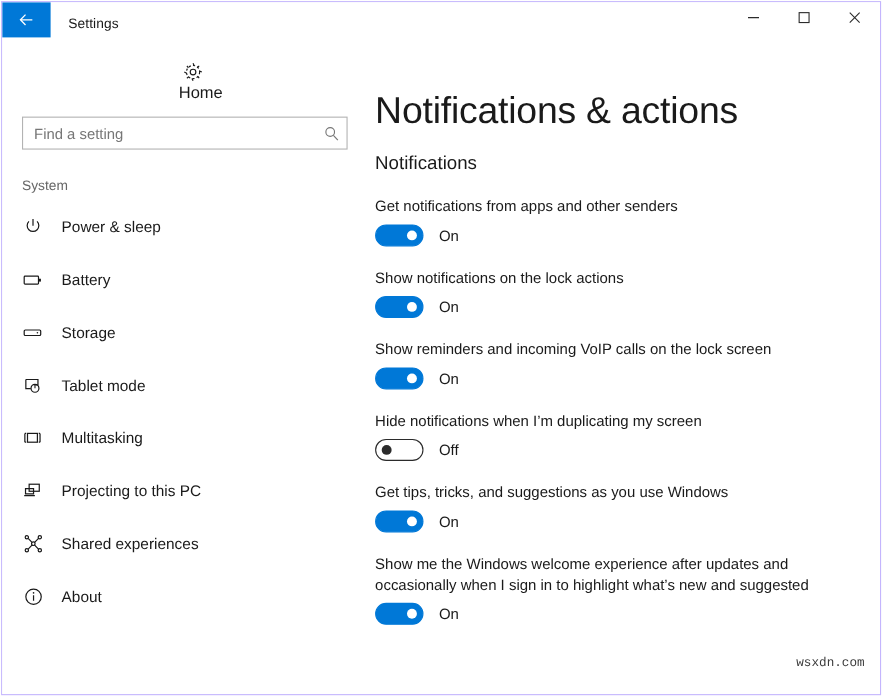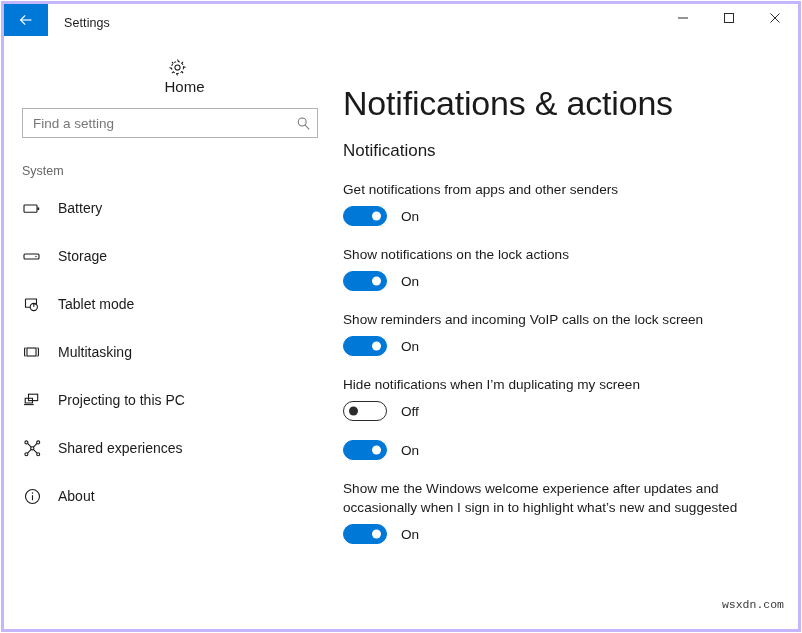--- a/index.html
+++ b/index.html
@@ -12,21 +12,21 @@
     height: 633px;
     font-family: "Liberation Sans", sans-serif;
     -webkit-font-smoothing: antialiased;
     overflow: hidden;
   }
   .window {
     position: relative;
     width: 800px;
     height: 631px;
     margin: 1px;
-    border: 3px solid #c4b5fd;
+    border: 1px solid #c4b5fd;
     box-sizing: border-box;
     background: #ffffff;
     overflow: hidden;
   }
 
   
   .titlebar {
     position: relative;
     height: 38px;
     display: flex;
@@ -307,20 +307,29 @@
             <circle cx="6.6" cy="6.4" r="4.2" fill="none" stroke="#767676" stroke-width="1.1"></circle>
             <path d="M9.7 9.6 L14 14.2" stroke="#767676" stroke-width="1.1"></path>
           </svg>
         </span>
       </div>
 
       <div class="section-label">System</div>
 
       <div class="nav-list">
 
+        <div class="nav-item">
+          <span class="nav-icon">
+            <svg width="18" height="18" viewBox="0 0 18 18">
+              <path d="M9 2.2 L9 8.2" fill="none" stroke="#1a1a1a" stroke-width="1.1"></path>
+              <path d="M5.3 4.3 A5.3 5.3 0 1 0 12.7 4.3" fill="none" stroke="#1a1a1a" stroke-width="1.1"></path>
+            </svg>
+          </span>
+          <span class="nav-label">Power &amp; sleep</span>
+        </div>
 
         <div class="nav-item">
           <span class="nav-icon">
             <svg width="20" height="18" viewBox="0 0 20 18">
               <rect x="2" y="6" width="13" height="7.2" rx="0.8" fill="none" stroke="#1a1a1a" stroke-width="1.1"></rect>
               <rect x="15.4" y="8.4" width="1.8" height="2.6" fill="#1a1a1a"></rect>
             </svg>
           </span>
           <span class="nav-label">Battery</span>
         </div>
@@ -437,20 +446,21 @@
         <div class="setting-label">Hide notifications when I’m duplicating my screen</div>
         <div class="toggle-row">
           <div class="toggle off">
               <span class="knob"></span>
             </div>
           <span class="toggle-state">Off</span>
         </div>
       </div>
 
       <div class="setting">
+        <div class="setting-label">Get tips, tricks, and suggestions as you use Windows</div>
         <div class="toggle-row">
           <div class="toggle on">
               <span class="knob"></span>
             </div>
           <span class="toggle-state">On</span>
         </div>
       </div>
 
       <div class="setting">
         <div class="setting-label">Show me the Windows welcome experience after updates and occasionally when I sign in to highlight what’s new and suggested</div>

